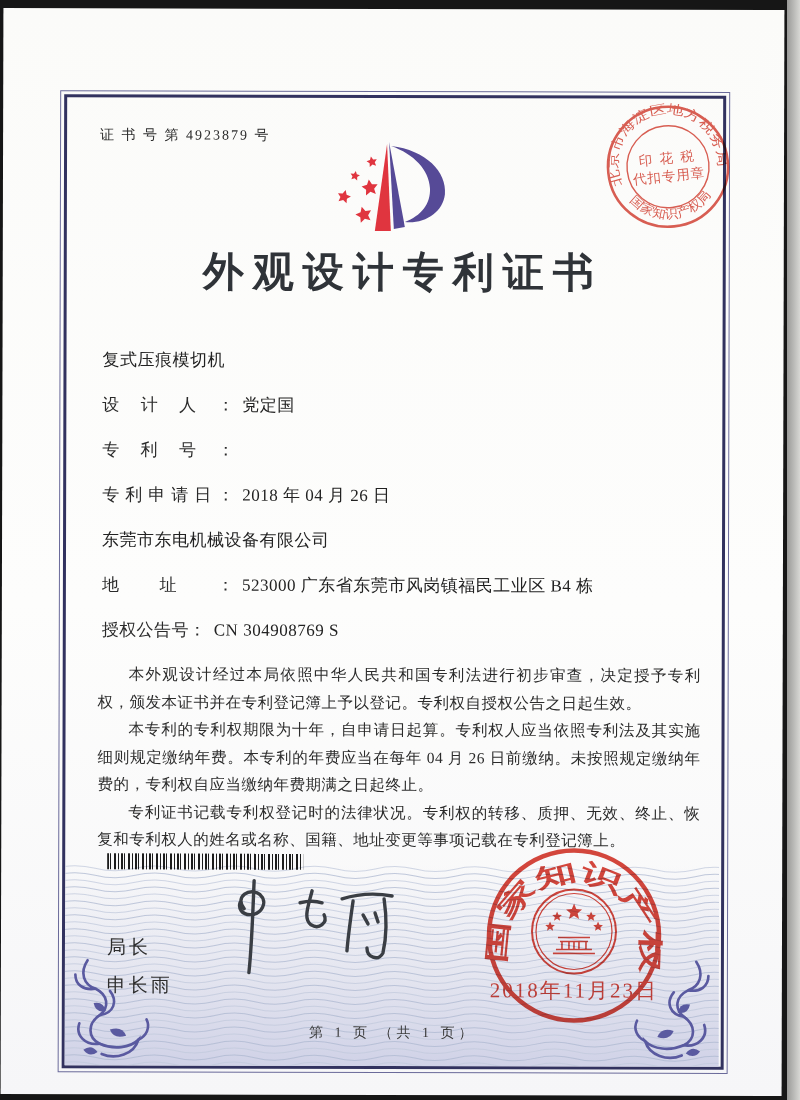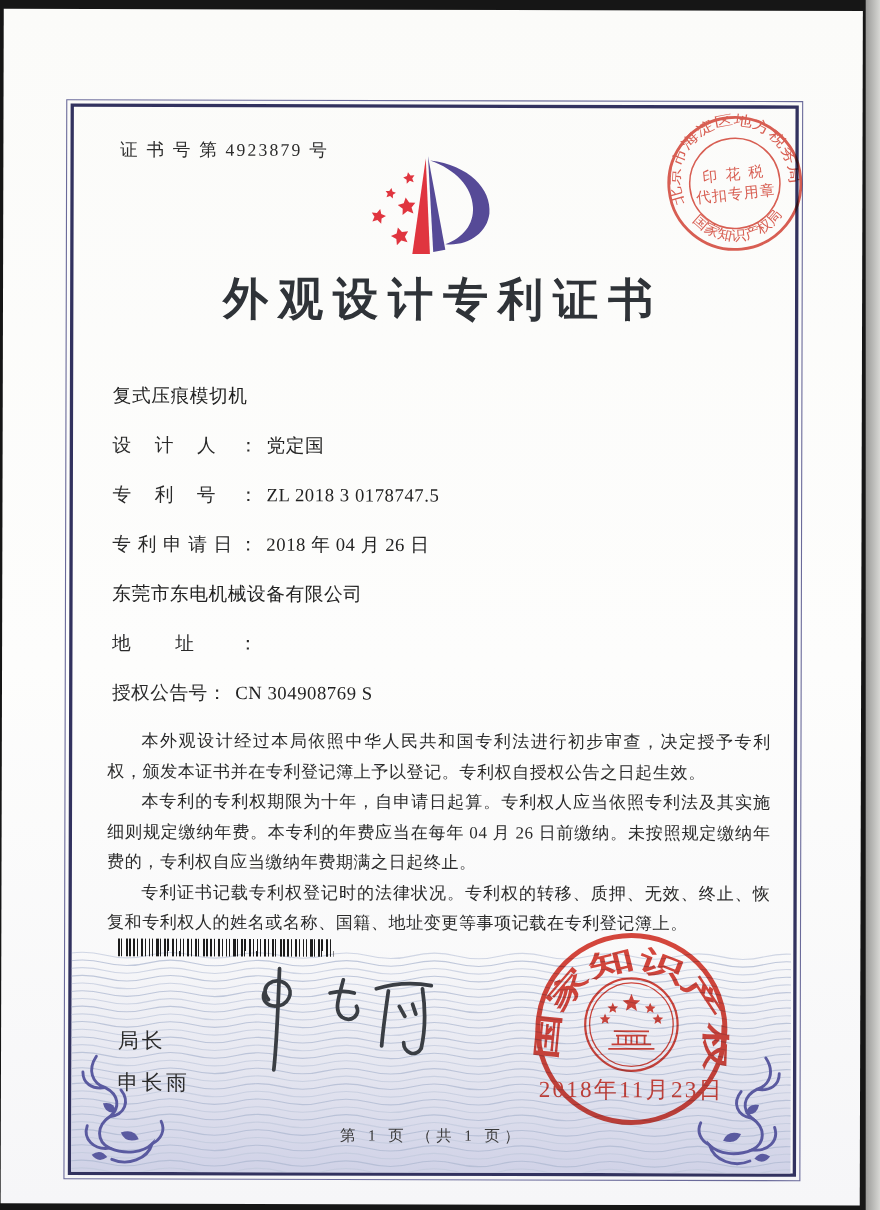--- a/index.html
+++ b/index.html
@@ -15,21 +15,21 @@
     position:absolute;left:2px;top:9px;right:17px;bottom:5px;
     background:linear-gradient(180deg,#fbfbf9 0%,#fdfdfc 55%,#f6f6f8 100%);
     transform:rotate(0.15deg);
   }
   
   .frame{
     position:absolute;left:61px;top:86px;width:656px;height:968px;
     border:3px solid #32325f;
     outline:1px solid #6a6a9a;outline-offset:3px;
   }
-  .cert-no{position:absolute;left:106px;top:118px;font-size:16px;letter-spacing:2px;color:#2b2b2b;}
+  .cert-no{position:absolute;left:97px;top:118px;font-size:14px;letter-spacing:2px;color:#2b2b2b;}
   .logo{position:absolute;left:318px;top:127px;width:165px;height:110px;}
   .title{position:absolute;left:0;top:236px;width:800px;text-align:center;
     font-size:41px;font-weight:600;letter-spacing:9px;color:#2f3338;}
   .fields{position:absolute;left:100px;top:338px;right:78px;}
   .frow{display:flex;line-height:28px;margin-bottom:17px;font-size:17px;color:#222;}
   .flabel{width:132px;flex:0 0 132px;text-align-last:justify;color:#2a2a2a;margin-right:8px;}
   .fvalue{letter-spacing:0.5px;font-family:Liberation Serif, serif;}
   .grant-row{display:flex;}
   .grant-left{display:flex;width:355px;flex:0 0 355px;}
   .grant-right{display:flex;}
@@ -151,31 +151,31 @@
   <div class="fields">
     <div class="frow">
       <span class="fvalue">复式压痕模切机</span>
     </div>
     <div class="frow">
       <span class="flabel">设计人：</span>
       <span class="fvalue">党定国</span>
     </div>
     <div class="frow">
       <span class="flabel">专利号：</span>
-      <span class="fvalue">ZL 2018 3 0178747.5</span>
     </div>
     <div class="frow">
       <span class="flabel">专利申请日：</span>
       <span class="fvalue">2018 年 04 月 26 日</span>
     </div>
     <div class="frow">
       <span class="fvalue">东莞市东电机械设备有限公司</span>
     </div>
     <div class="frow">
       <span class="flabel">地址：</span>
+      <span class="fvalue">523000 广东省东莞市风岗镇福民工业区 B4 栋</span>
     </div>
     <div class="frow grant-row">
       <span class="grant-right">
         <span class="flabel">授权公告号：</span>
         <span class="fvalue">CN 304908769 S</span>
       </span>
     </div>
   </div>
 
   <div class="paras">

